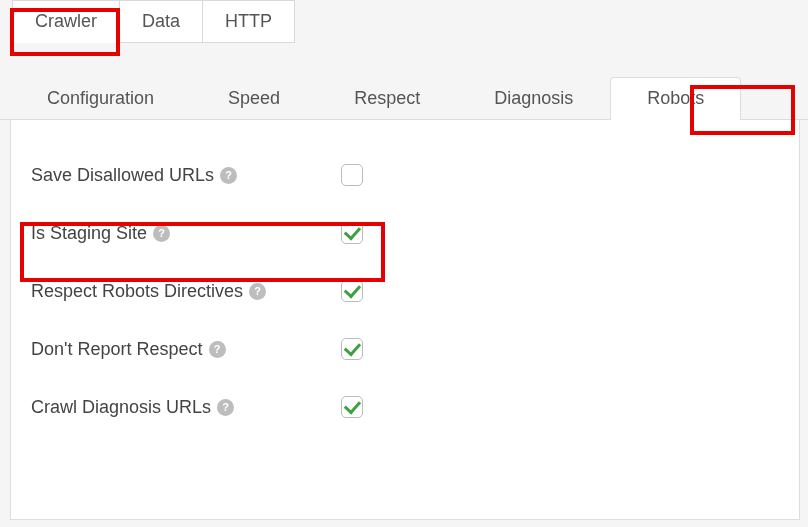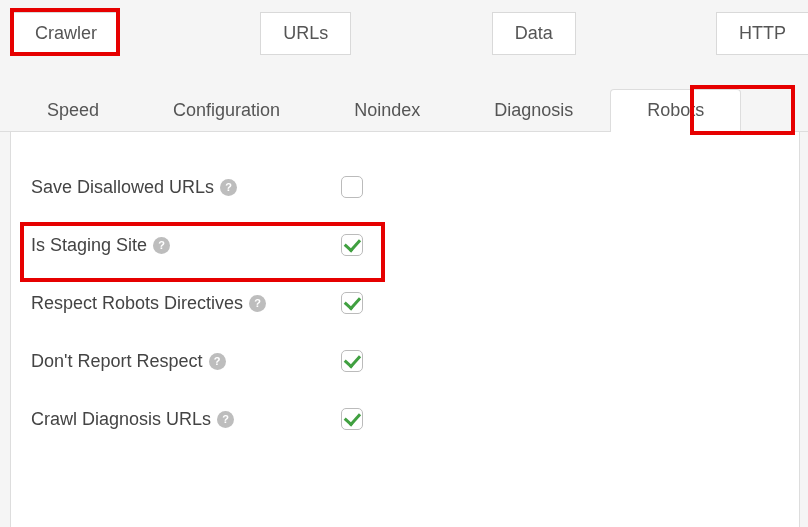--- a/index.html
+++ b/index.html
@@ -9,23 +9,22 @@
     background: #f5f5f5;
     color: #555;
     width: 808px;
     height: 527px;
     overflow: hidden;
   }
 
   
   .main-tabs {
     display: flex;
-    padding: 12px 0 0 12px;
+    padding: 0 0 0 12px;
     gap: 0;
-    justify-content: space-between;
   }
   .main-tab {
     background: #fff;
     border: 1px solid #d9d9d9;
     padding: 10px 22px;
     font-size: 18px;
     color: #555;
     cursor: pointer;
     position: relative;
     margin-right: -1px;
@@ -144,29 +143,28 @@
 </style>
 </head>
 <body>
 
 <div class="hl-crawler"></div>
 <div class="hl-robots"></div>
 <div class="hl-staging"></div>
 
 <div class="main-tabs">
   <div class="main-tab active">Crawler</div>
-  <div class="main-tab">URLs</div>
   <div class="main-tab">Data</div>
   <div class="main-tab">HTTP</div>
 </div>
 
 <div class="sub-tabs">
+  <div class="sub-tab">Configuration</div>
   <div class="sub-tab">Speed</div>
-  <div class="sub-tab">Configuration</div>
-  <div class="sub-tab">Noindex</div>
+  <div class="sub-tab">Respect</div>
   <div class="sub-tab">Diagnosis</div>
   <div class="sub-tab active">Robots</div>
 </div>
 
 <div class="panel">
 
   <div class="row">
     <div class="row-label">
       <span>Save Disallowed URLs</span>
       <span class="help">?</span>

